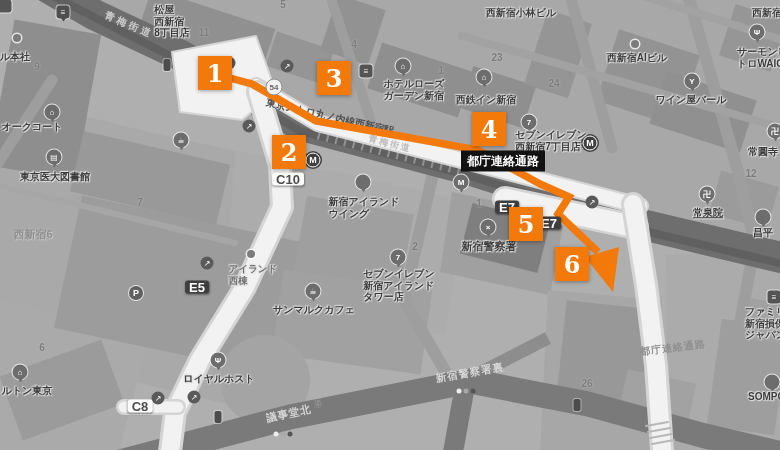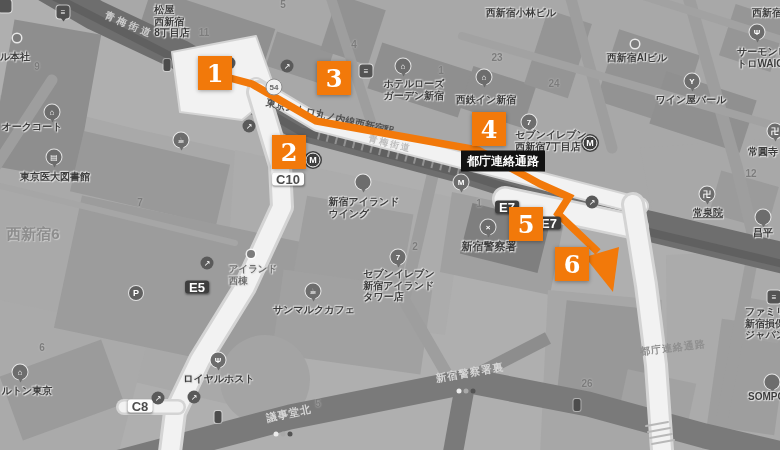--- a/index.html
+++ b/index.html
@@ -9,21 +9,21 @@
   .map svg{position:absolute;left:0;top:0;}
   .layer{position:absolute;left:0;top:0;width:780px;height:450px;pointer-events:none;}
   .layer>*{pointer-events:auto;}
 
   .poi{position:absolute;transform:translate(-50%,-50%);font-size:10px;font-weight:bold;
        color:#3c3c3c;line-height:11.5px;white-space:nowrap;
        text-shadow:0 0 2px #e3e3e3,0 0 2px #e3e3e3,1px 1px 1px #dedede,-1px -1px 1px #dedede;}
   .poi.left{transform:translate(0,-50%);text-align:left;}
   .poi span{display:block;}
 
-  .area{position:absolute;transform:translate(-50%,-50%);font-size:15px;font-weight:bold;color:#8d8d8d;
+  .area{position:absolute;transform:translate(-50%,-50%);font-size:11px;font-weight:bold;color:#8d8d8d;
         white-space:nowrap;text-shadow:0 0 2px #c9c9c9,1px 1px 1px #c9c9c9;}
 
   .rlabel{position:absolute;white-space:nowrap;font-weight:bold;}
 
   .num{position:absolute;transform:translate(-50%,-50%);font-size:10px;font-weight:bold;color:#7c7c7c;
        text-shadow:0 0 2px #c6c6c6;}
 
   .exit{position:absolute;transform:translate(-50%,-50%);font-size:13px;font-weight:bold;padding:1px 4px;
         border-radius:3px;background:#fdfdfd;color:#4c4c4c;box-shadow:0 1px 2px rgba(0,0,0,.35);line-height:11px;}
   .exit.dark{background:#3e3e3e;color:#fff;}

